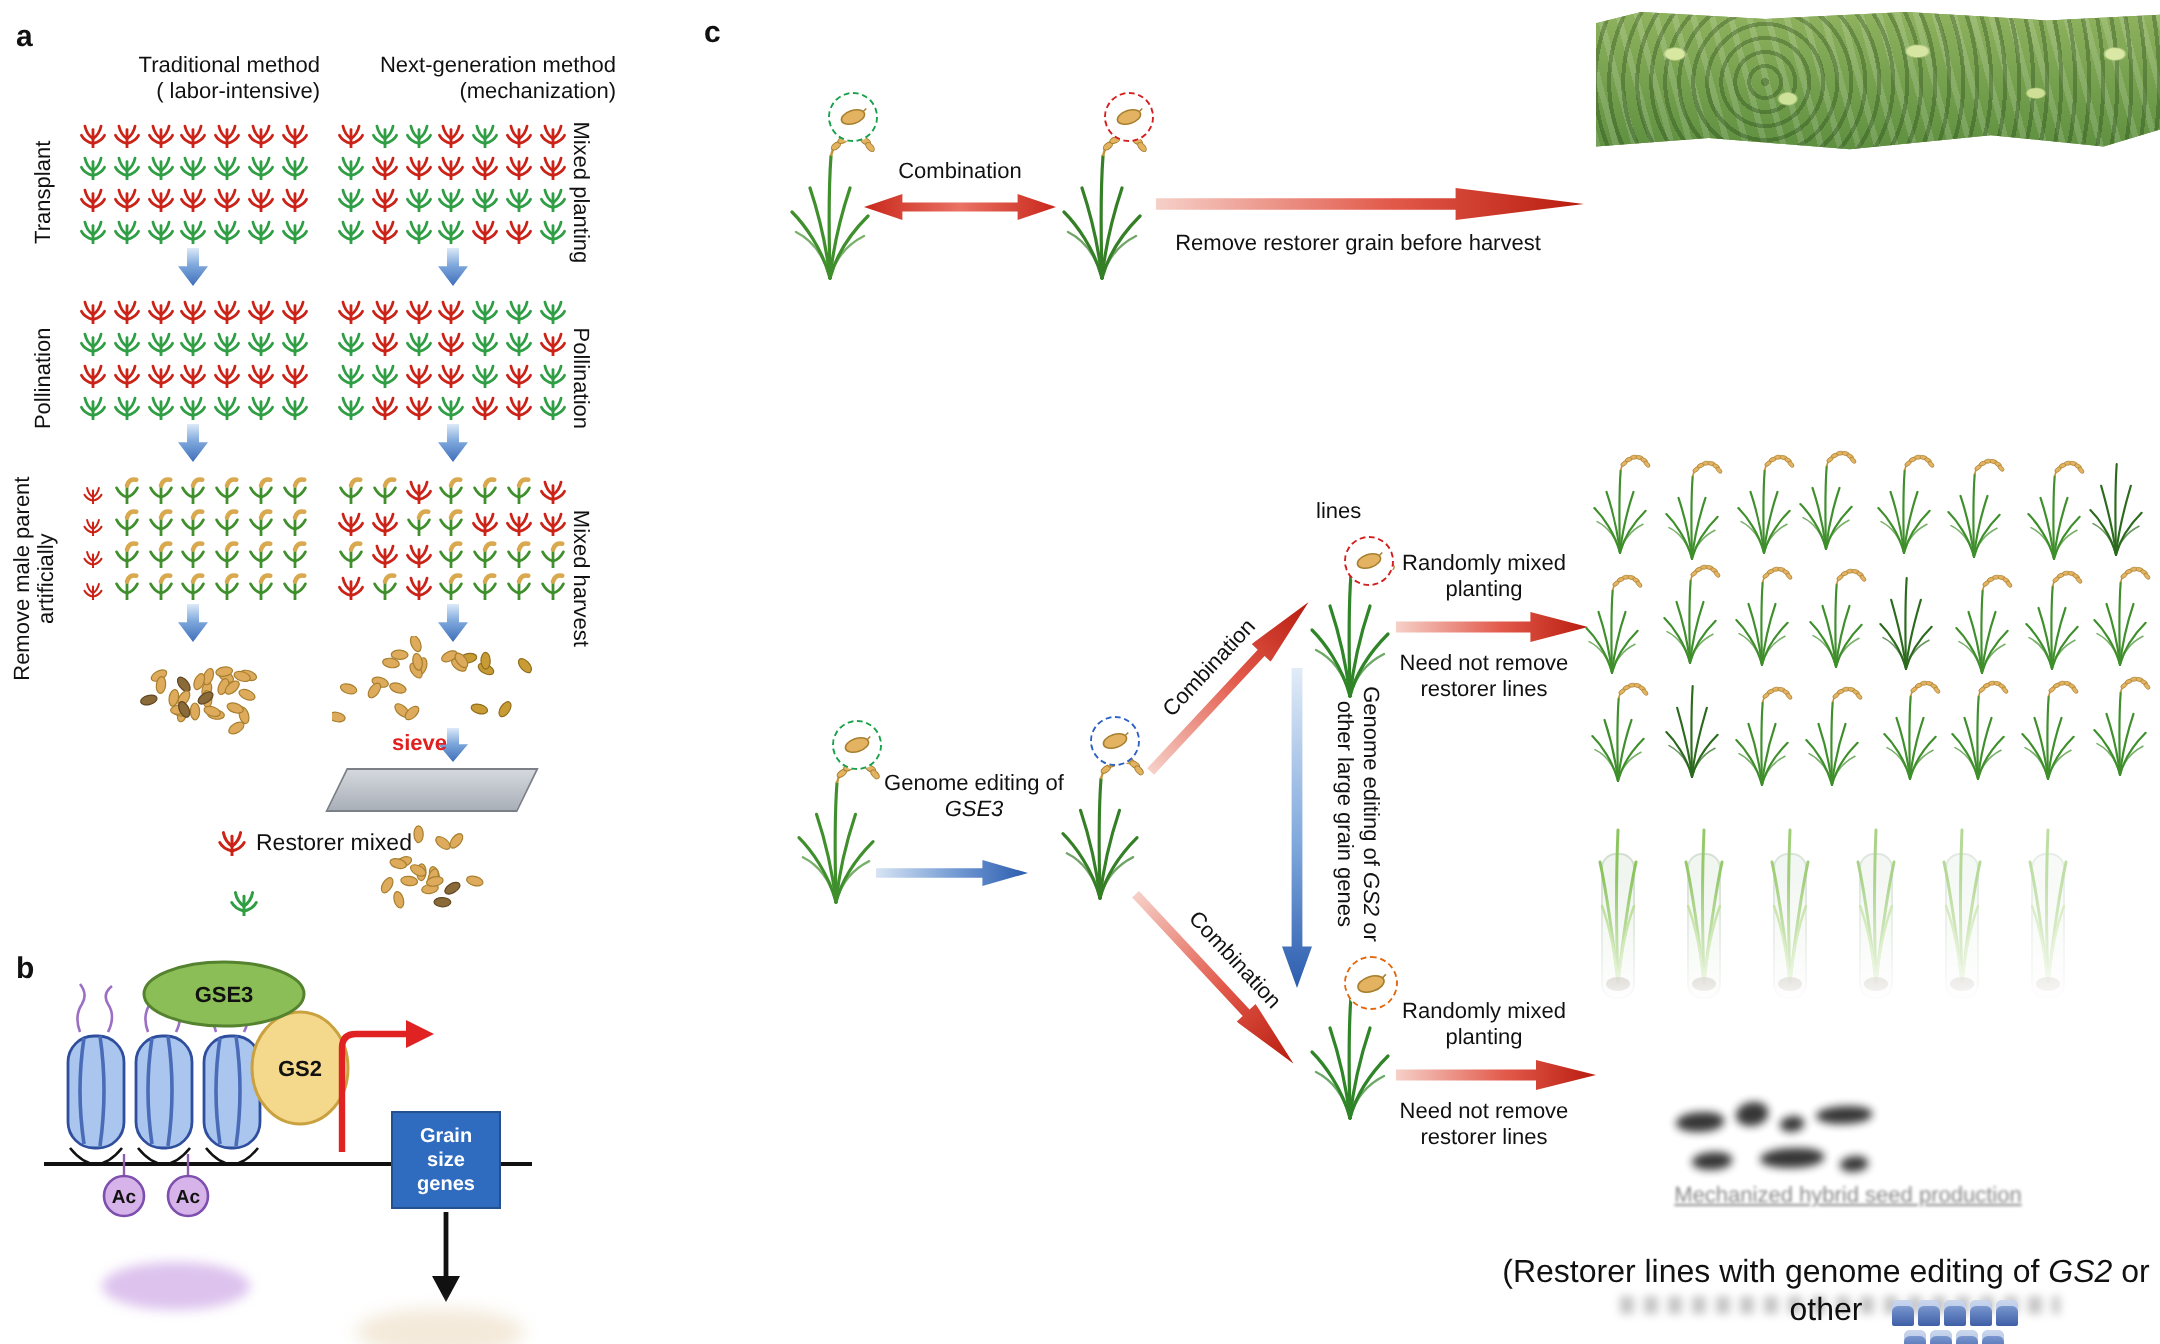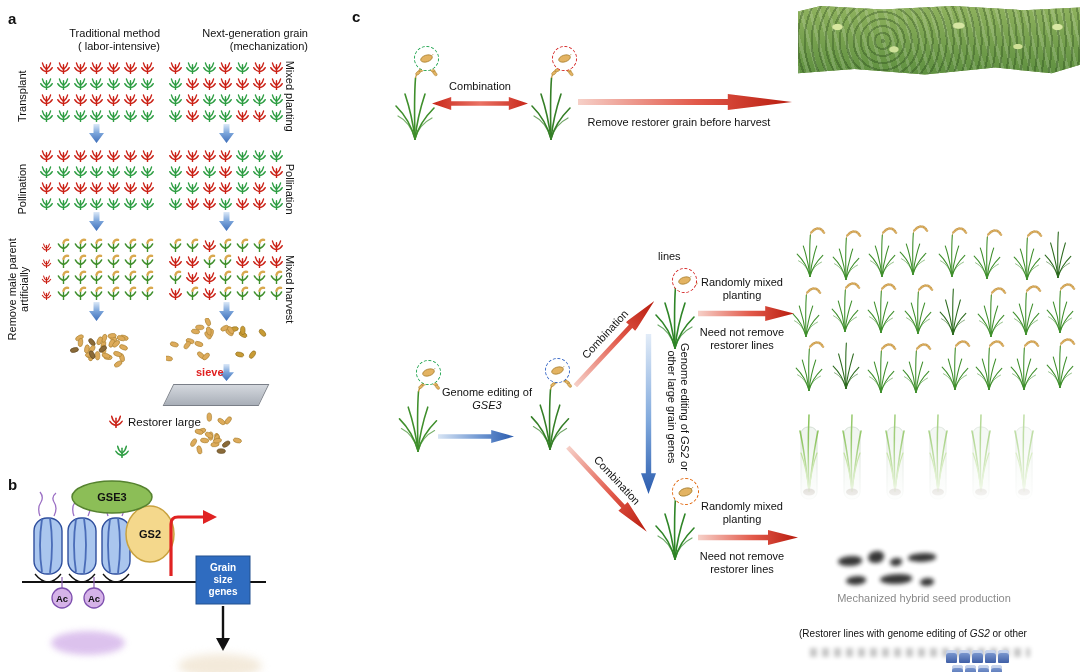--- a/index.html
+++ b/index.html
@@ -43,21 +43,21 @@
        radial-gradient(9px 6px at 34% 62%,#cfe29a 0 45%,transparent 60%),
        radial-gradient(11px 6px at 57% 28%,#d6e6a2 0 45%,transparent 60%),
        radial-gradient(9px 5px at 78% 58%,#cfe096 0 45%,transparent 60%),
        radial-gradient(10px 6px at 92% 30%,#d9e8a4 0 45%,transparent 60%),
        repeating-radial-gradient(circle at 30% 50%,rgba(25,55,15,.30) 0 2px,transparent 2px 7px),
        repeating-linear-gradient(75deg,rgba(255,255,255,.14) 0 3px,transparent 3px 9px),
        linear-gradient(180deg,#8fb25e,#5d8f3f);
      clip-path:polygon(0 8%,8% 0,30% 5%,55% 0,80% 6%,100% 2%,100% 84%,90% 96%,70% 88%,45% 98%,20% 90%,0 96%);}
   .fade-overlay{position:absolute;background:linear-gradient(180deg,rgba(255,255,255,0),#fff 75%);}
   .blob{position:absolute;background:#141414;border-radius:60% 40% 55% 45%;filter:blur(2px);opacity:.85;}
-  .blur06{filter:blur(0.7px);}
+  .blur06{filter:blur(0.7px);text-decoration:underline;}
   .blur3{filter:blur(3px);}
   .blur4{filter:blur(4px);}
   .ghost-line{position:absolute;height:9px;filter:blur(2px);opacity:.5;
      background:repeating-linear-gradient(90deg,rgba(0,0,0,.45) 0 7px,transparent 7px 12px);}
   .sack{position:absolute;top:0;width:11px;height:13px;
      background:linear-gradient(180deg,#8aa6da,#3f5fa6);border-radius:3px 3px 1px 1px;
      box-shadow:inset 0 3px 0 rgba(255,255,255,.55);}
   .svgt-bold{font:bold 11px "Liberation Sans",sans-serif;text-anchor:middle;fill:#111;}
   .svgt-ac{font:bold 9.5px "Liberation Sans",sans-serif;text-anchor:middle;fill:#111;}
   .svgt-white{font:bold 10px "Liberation Sans",sans-serif;text-anchor:middle;fill:#fff;}
@@ -142,21 +142,21 @@
 <div class="canvas">
 
   <section class="abs" style="left:0;top:0;width:340px;height:470px">
     <div class="fig-label" style="left:8px;top:10px">a</div>
 
     <div class="col-head" style="left:34px;top:27px;width:126px">
       <div>Traditional method</div>
       <div>( labor-intensive)</div>
     </div>
     <div class="col-head" style="left:158px;top:27px;width:150px">
-      <div>Next-generation grain</div>
+      <div>Next-generation method</div>
       <div>(mechanization)</div>
     </div>
 
     <div class="vl rotL" style="left:-28px;top:90px">Transplant</div>
     <div class="vl rotL" style="left:-28px;top:183px">Pollination</div>
     <div class="vl rotL" style="left:-37px;top:277px;width:110px">Remove male parent artificially</div>
 
     <div class="vl rotR" style="left:240px;top:90px">Mixed planting</div>
     <div class="vl rotR" style="left:240px;top:183px">Pollination</div>
     <div class="vl rotR" style="left:240px;top:283px">Mixed harvest</div>
@@ -759,21 +759,21 @@
         <ellipse cx="35.5" cy="9.5" rx="4.2" ry="2.3" transform="rotate(38 35.5 9.5)" fill="#ddab5b" stroke="#a87f2f" stroke-width="0.6"></ellipse>
         <ellipse cx="42.2" cy="8.4" rx="4.2" ry="2.3" transform="rotate(128 42.2 8.4)" fill="#ddab5b" stroke="#a87f2f" stroke-width="0.6"></ellipse>
         <ellipse cx="30.6" cy="26.5" rx="4.2" ry="2.3" transform="rotate(109 30.6 26.5)" fill="#ddab5b" stroke="#a87f2f" stroke-width="0.6"></ellipse>
         <ellipse cx="31.4" cy="28.7" rx="4.2" ry="2.3" transform="rotate(168 31.4 28.7)" fill="#ddab5b" stroke="#a87f2f" stroke-width="0.6"></ellipse>
         <ellipse cx="18.6" cy="28.5" rx="4.2" ry="2.3" transform="rotate(8 18.6 28.5)" fill="#ddab5b" stroke="#a87f2f" stroke-width="0.6"></ellipse>
       </svg>
 
     <svg class="abs" style="left:108px;top:412px;color:#cb2318" width="16" height="16">
         <use href="#sym-sprout"></use>
       </svg>
-    <div class="txt" style="left:128px;top:416px;font-size:11.5px">Restorer large</div>
+    <div class="txt" style="left:128px;top:416px;font-size:11.5px">Restorer mixed</div>
     <svg class="abs" style="left:114px;top:442px;color:#2f9e44" width="16" height="16">
         <use href="#sym-sprout"></use>
       </svg>
   </section>
 
   <div class="fig-label" style="left:8px;top:476px">b</div>
   <svg class="abs" style="left:0;top:470px" width="300" height="202" viewBox="0 0 300 202">
     <line x1="22" y1="112" x2="266" y2="112" stroke="#111" stroke-width="2"></line>
     <g>
       <g>
@@ -1014,21 +1014,21 @@
     <div class="abs" id="smudge-area" style="left:498px;top:548px;width:110px;height:46px">
         <span class="blob" style="left: 0px; top: 8px; width: 24px; height: 10px;"></span>
         <span class="blob" style="left: 30px; top: 3px; width: 16px; height: 12px;"></span>
         <span class="blob" style="left: 52px; top: 10px; width: 12px; height: 8px;"></span>
         <span class="blob" style="left: 70px; top: 5px; width: 28px; height: 9px;"></span>
         <span class="blob" style="left: 8px; top: 28px; width: 20px; height: 9px;"></span>
         <span class="blob" style="left: 42px; top: 26px; width: 32px; height: 10px;"></span>
         <span class="blob" style="left: 82px; top: 30px; width: 14px; height: 8px;"></span>
       </div>
     <div class="txt center blur06" style="left:434px;top:592px;width:300px;color:#8a8a8a">Mechanized hybrid seed production</div>
-    <div class="txt center" style="left:408px;top:628px;width:330px;font-size:10px">
+    <div class="txt center" style="left:408px;top:628px;width:330px;font-size:16px">
       <span>(Restorer lines with genome editing of</span>
       <span class="it">GS2</span>
       <span>or other</span>
     </div>
     <div class="ghost-line" style="left:470px;top:648px;width:220px"></div>
     <div class="abs" id="corner-icons" style="left:606px;top:650px;width:80px;height:30px">
         <span class="sack" style="left: 0px;"></span>
         <span class="sack" style="left: 13px;"></span>
         <span class="sack" style="left: 26px;"></span>
         <span class="sack" style="left: 39px;"></span>

